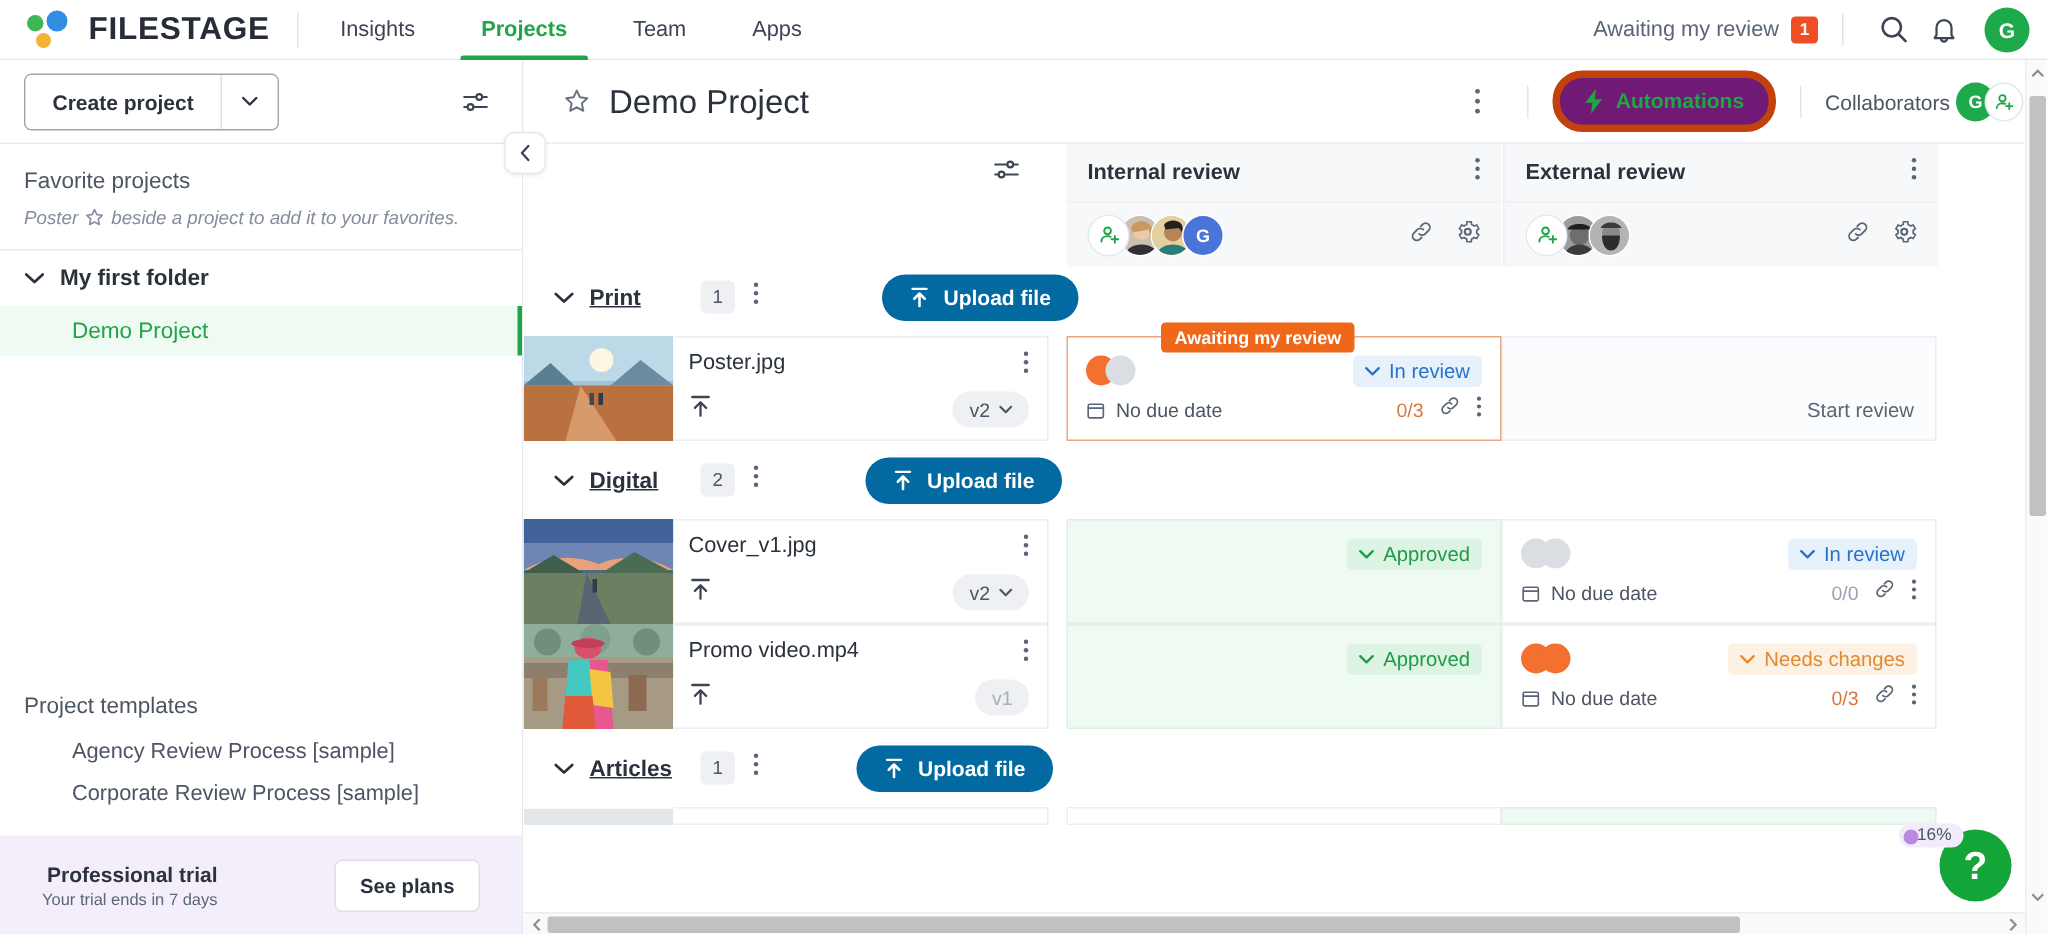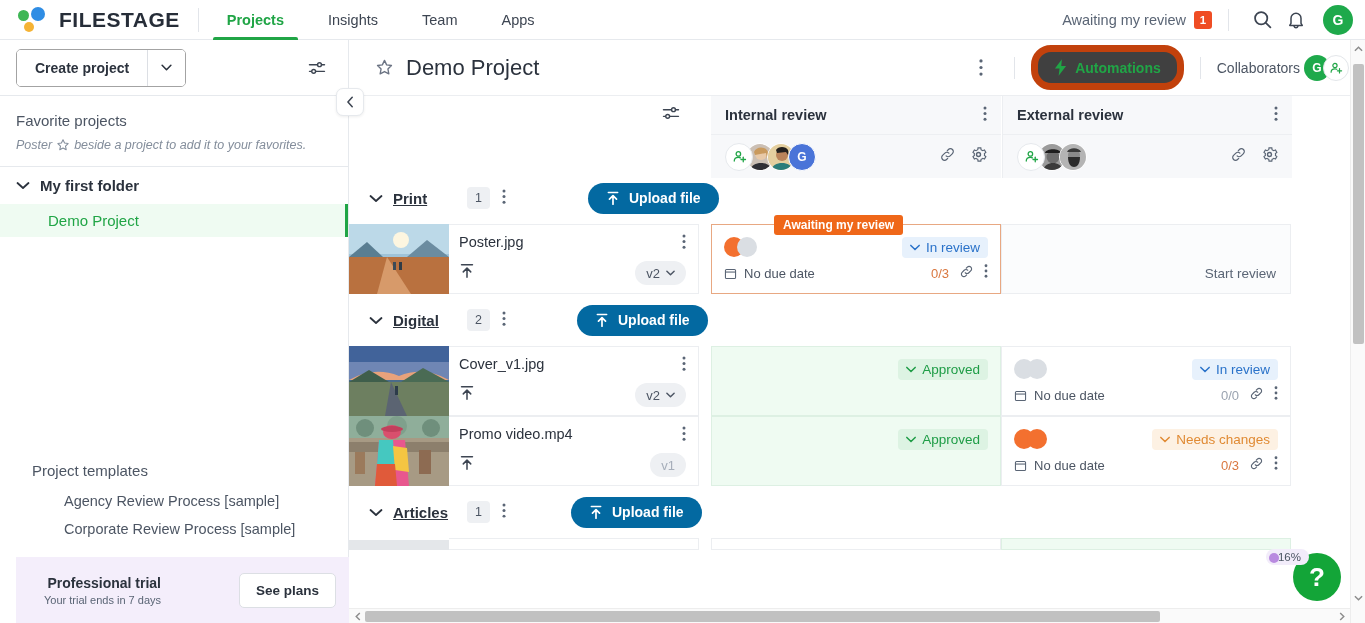--- a/index.html
+++ b/index.html
@@ -72,21 +72,21 @@
   .sb-sec { padding: 16px 16px 14px 16px; }
   .sb-title { font-size: 15px; color: #4c5563; margin-bottom: 9px; }
   .sb-hint { font-size: 12.5px; color: #838d9b; font-style: italic; display: flex; align-items: center; gap: 4px; flex-wrap: wrap; }
   .folder-row { display: flex; align-items: center; gap: 10px; padding: 10px 16px; cursor: pointer; }
   .folder-name { font-size: 15px; font-weight: bold; color: #2b323d; }
   .proj-row {
     position: relative; padding: 8px 16px 8px 48px; font-size: 15px;
     color: #20a546; background: #effbf2; cursor: pointer;
   }
   .proj-row::after { content: ""; position: absolute; right: 0; top: 0; bottom: 0; width: 3px; background: #20a546; }
-  .sb-bottom { position: absolute; left: 16px; bottom: 0; width: 100%; }
+  .sb-bottom { position: absolute; left: 0; bottom: 0; width: 100%; }
   .tpl-title { font-size: 15px; color: #4c5563; padding: 0 16px 8px 16px; }
   .tpl-item { font-size: 14.5px; color: #4c5563; padding: 6px 16px 6px 48px; cursor: pointer; }
   .trial {
     margin: 14px 0 0 0; background: #f4eefb; padding: 14px 28px;
     display: flex; align-items: center; height: 66px; text-align: right;
   }
   .trial-t { font-size: 14px; color: #2b323d; font-weight: 600; }
   .trial-s { font-size: 11px; color: #5a6575; margin-top: 3px; }
   .see-plans {
     margin-left: auto; background: #fff; border: 1px solid #dcdfe4; border-radius: 5px;
@@ -101,23 +101,23 @@
 
   
   .main { position: absolute; top: 40px; left: 349px; width: 1016px; height: 583px; background: #fff; }
   .proj-header {
     height: 56px; display: flex; align-items: center; padding: 0 16px 0 26px;
     border-bottom: 1px solid #eceef1;
   }
   .proj-title { font-size: 22px; color: #2b323d; margin-left: 12px; }
   .ph-right { margin-left: auto; display: flex; align-items: center; }
   .autom {
-    display: flex; align-items: center; gap: 8px; border: 7px solid #c2410c;
+    display: flex; gap: 8px; border: 5px solid #c2410c;
     border-radius: 20px; padding: 7px 16px; font-size: 14px; font-weight: 600;
-    color: #20a546; cursor: pointer; background: #404040;
+    color: #20a546; cursor: pointer; background: #701a75;
   }
   .collab-lbl { font-size: 14px; color: #4c5563; margin-right: 4px; cursor: pointer; }
   .avatar-g-hdr { width: 26px; height: 26px; background: #1ea94b; font-size: 12px; }
   .add-person-circle {
     width: 26px; height: 26px; border-radius: 50%; background: #fff;
     border: 1px solid #e3e6ea; display: flex; align-items: center; justify-content: center;
     margin-left: -7px; cursor: pointer;
   }
 
   
@@ -234,25 +234,25 @@
     <div class="logo-wrap">
       <div class="logo-mark">
         <i class="dot-green"></i>
           <i class="dot-blue"></i>
           <i class="dot-orange"></i>
       </div>
       <div class="logo-text">FILESTAGE</div>
     </div>
     <div class="nav-sep"></div>
     <div class="nav">
+      <div class="nav-item">
+          <span>Insights</span>
+        </div>
       <div class="nav-item active">
           <span>Projects</span>
-        </div>
-      <div class="nav-item">
-          <span>Insights</span>
         </div>
       <div class="nav-item">
           <span>Team</span>
         </div>
       <div class="nav-item">
           <span>Apps</span>
         </div>
     </div>
     <div class="top-right">
       <div class="await">

